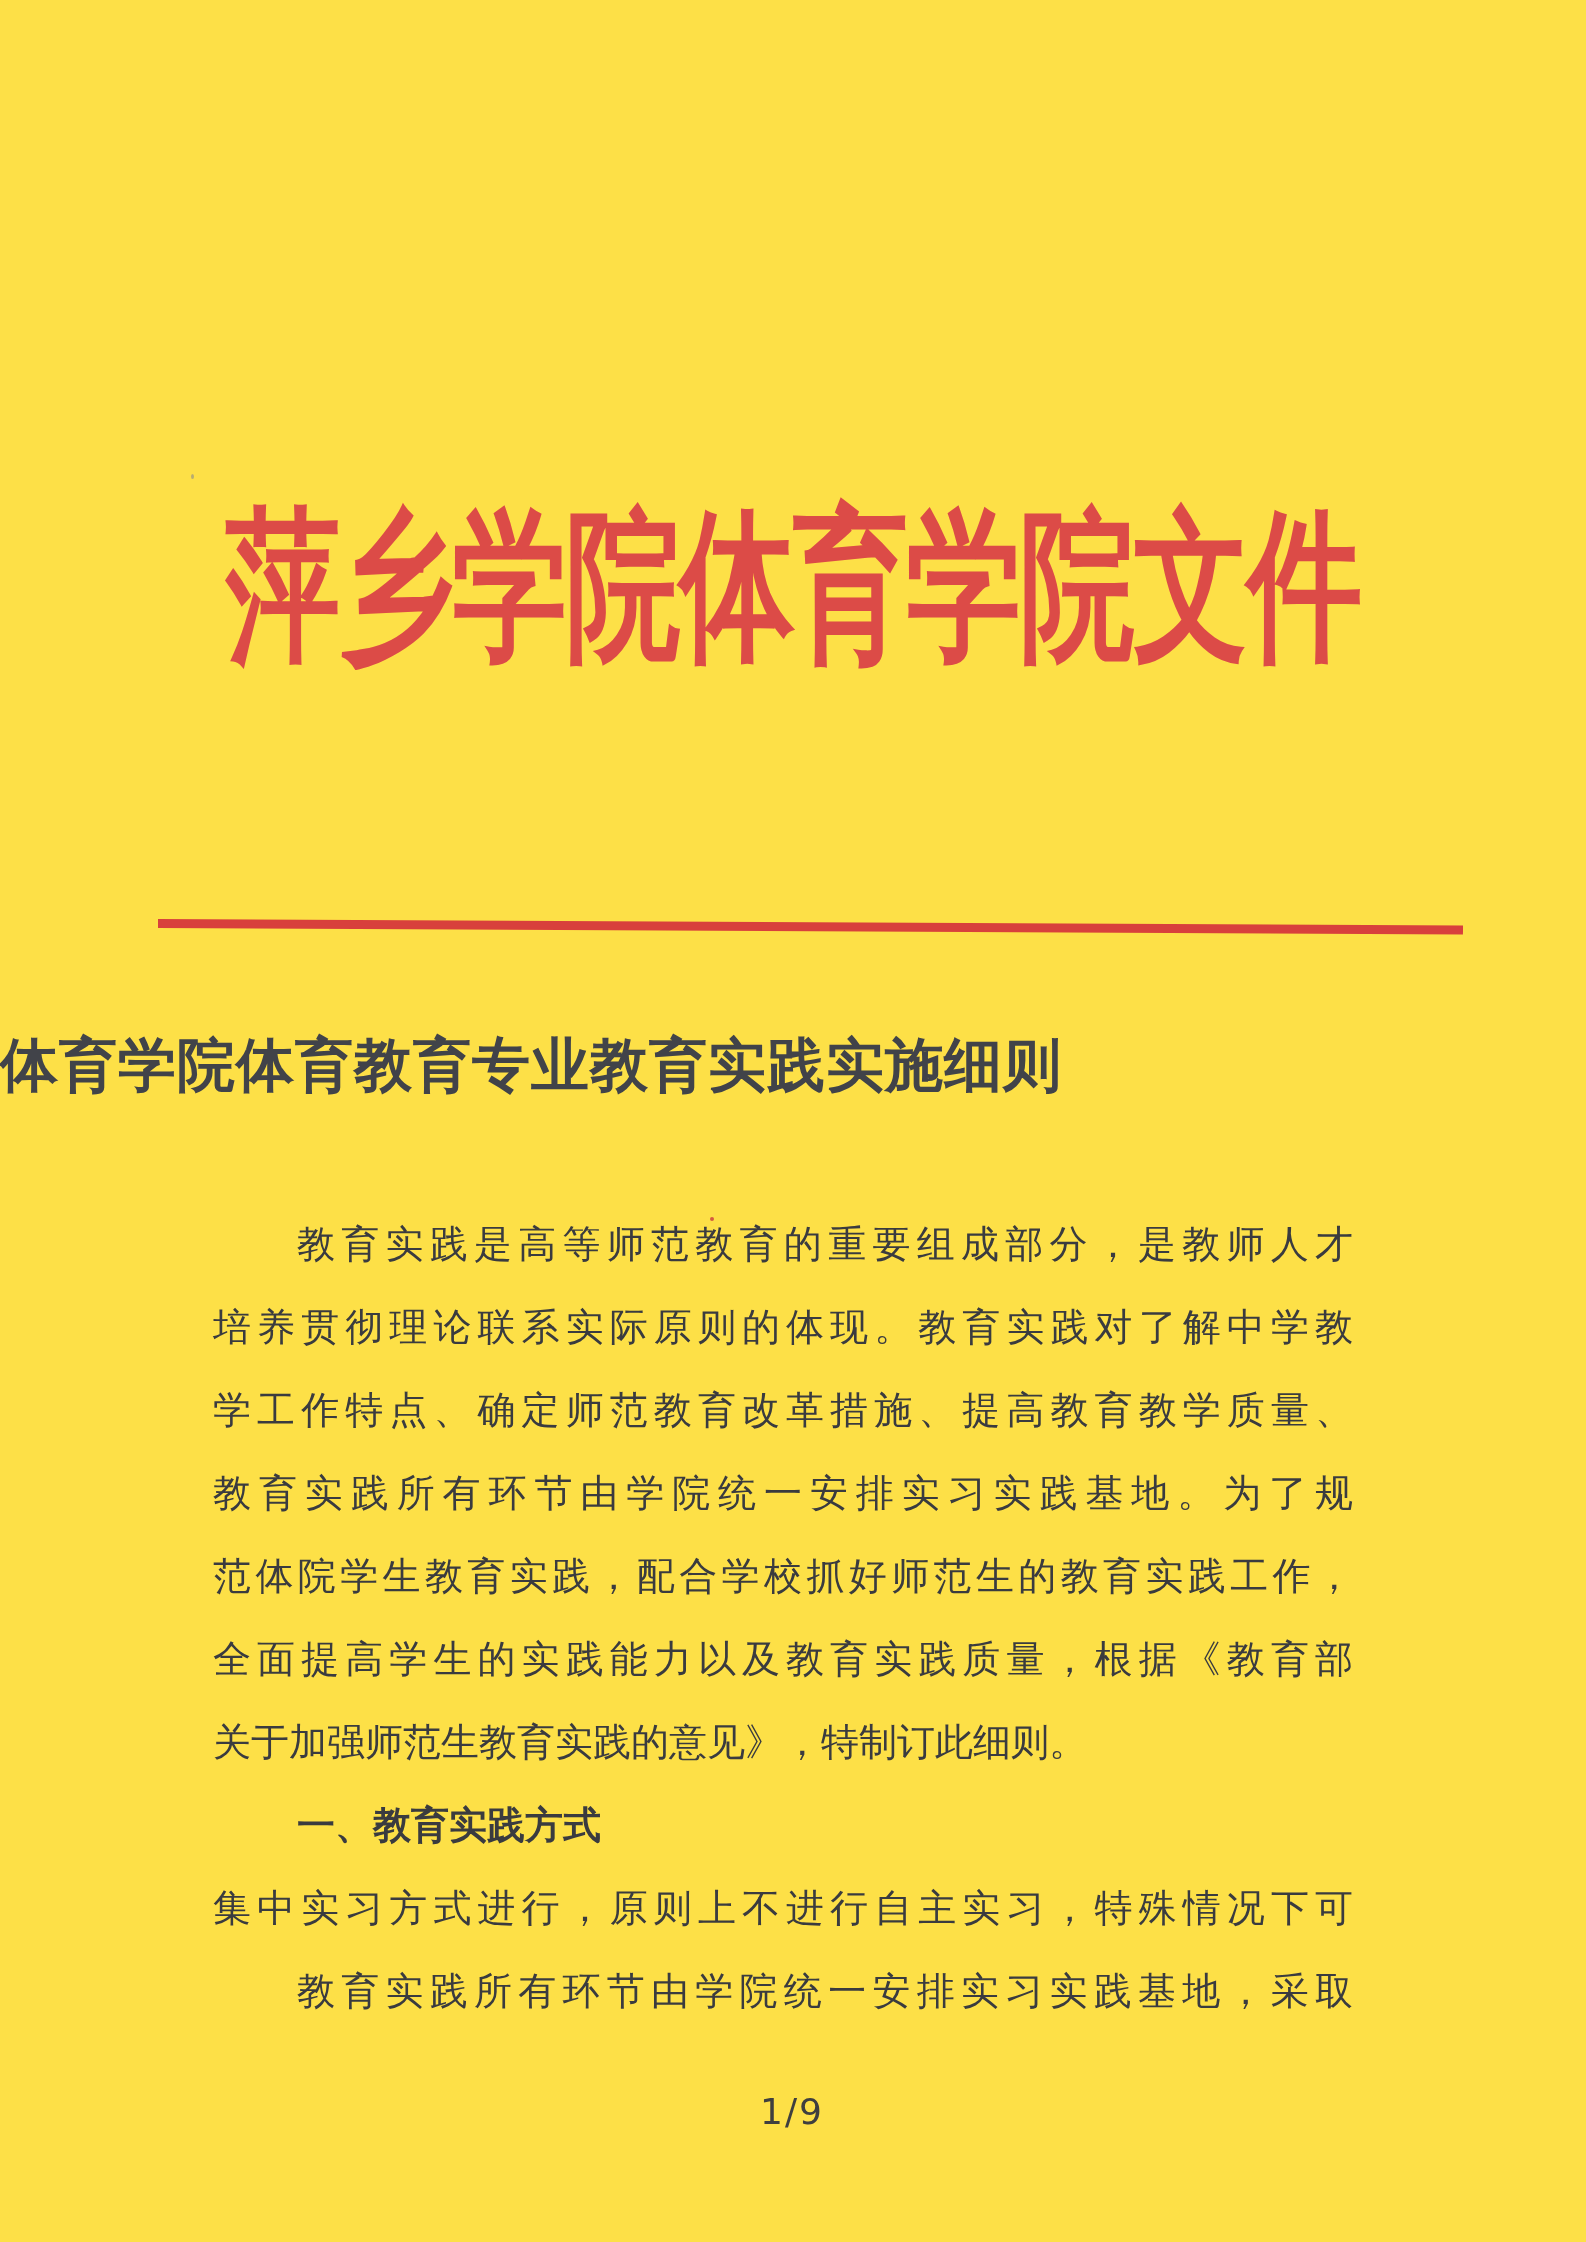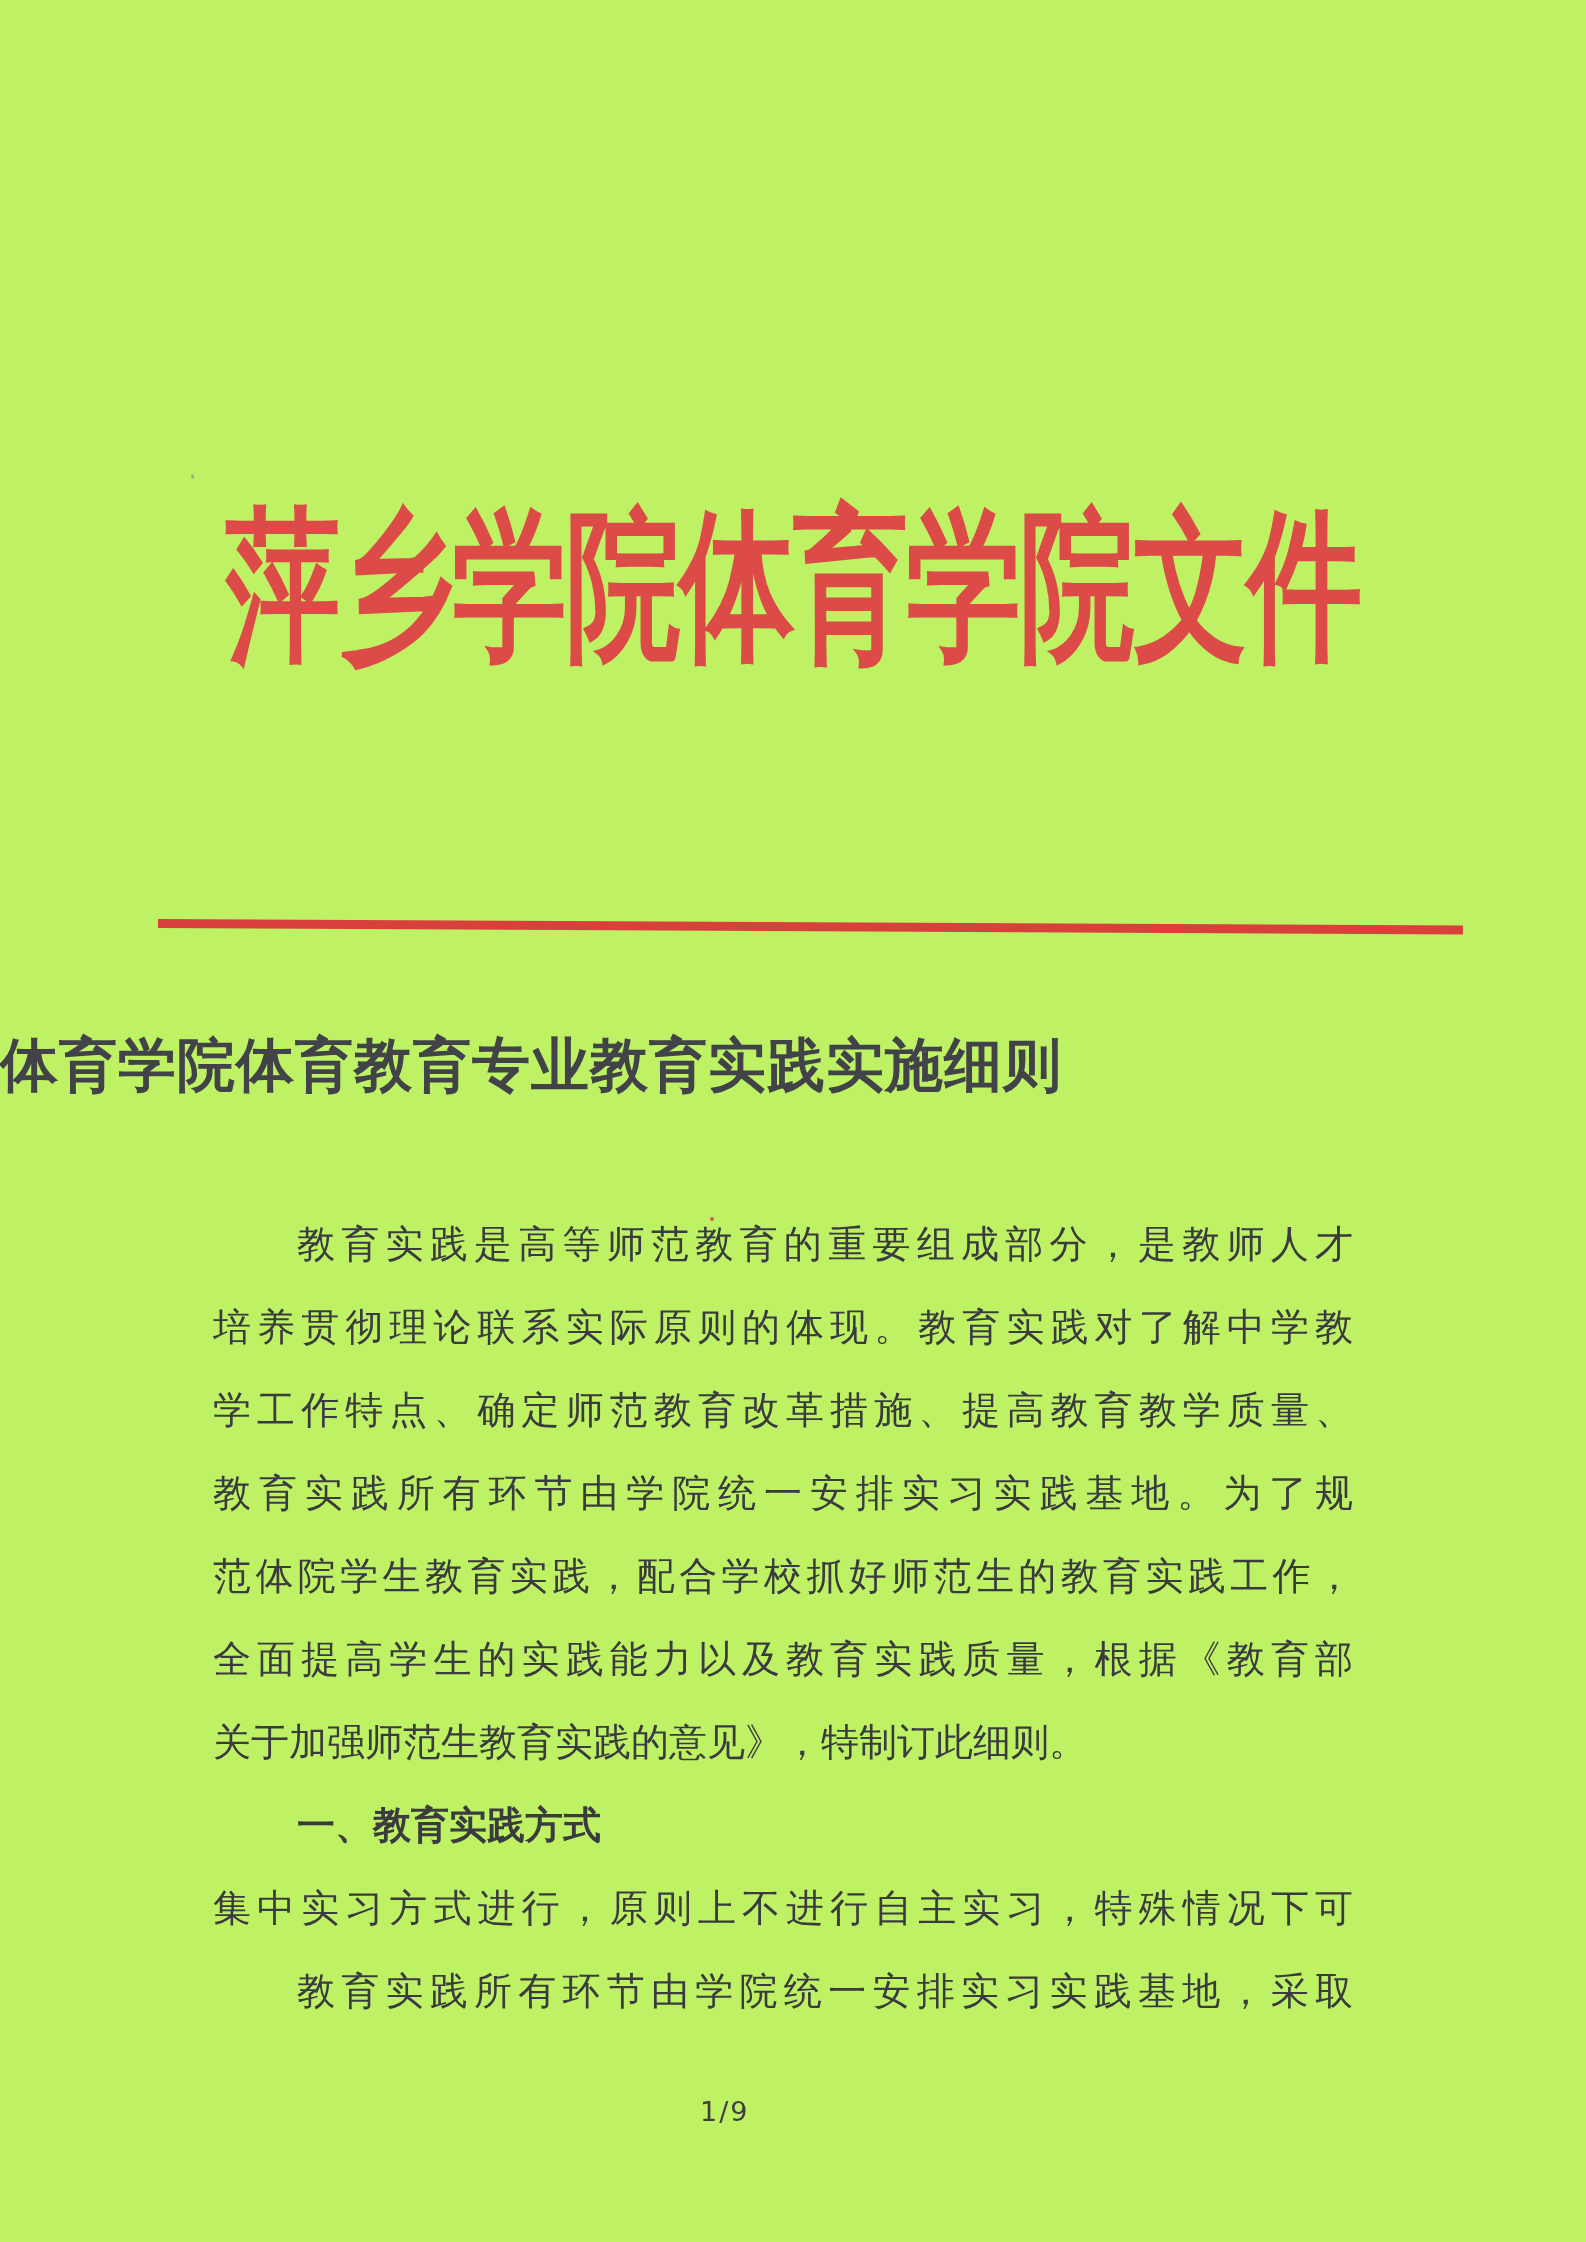--- a/index.html
+++ b/index.html
@@ -4,21 +4,21 @@
 <style>
   html,body{margin:0;padding:0;}
   body{
     width:1586px;height:2242px;
     background:#f4f4f4;
     font-family:"Liberation Serif","DejaVu Serif",serif;
   }
   .page{
     position:relative;
     width:1586px;height:2242px;
-    background:#bef264;
+    background:#fde047;
     overflow:hidden;
   }
   
   .letterhead{
     position:absolute;top:505px;left:0;right:0;height:165px;
     display:flex;align-items:center;justify-content:center;
   }
   .letterhead-text{
     font-size:115px;
     font-weight:bold;
@@ -70,22 +70,22 @@
     white-space:normal;
     text-align:justify;
     text-align-last:justify;
     text-justify:inter-character;
   }
   .indent{text-indent:84px;}
   .bold{font-weight:bold;}
   
   .page-indicator{
     position:absolute;top:2096px;left:700px;width:124px;
-    text-align:left;
-    font-size:27px;line-height:32px;
+    text-align:right;
+    font-size:36px;line-height:32px;
     letter-spacing:2px;
     color:#3f3f3f;
     font-family:"DejaVu Sans","Liberation Sans",sans-serif;
   }
   
   .speck-red{
     position:absolute;left:710px;top:1217px;width:4px;height:4px;
     border-radius:50%;background:#cc4340;opacity:.85;
   }
   .speck-gray{

